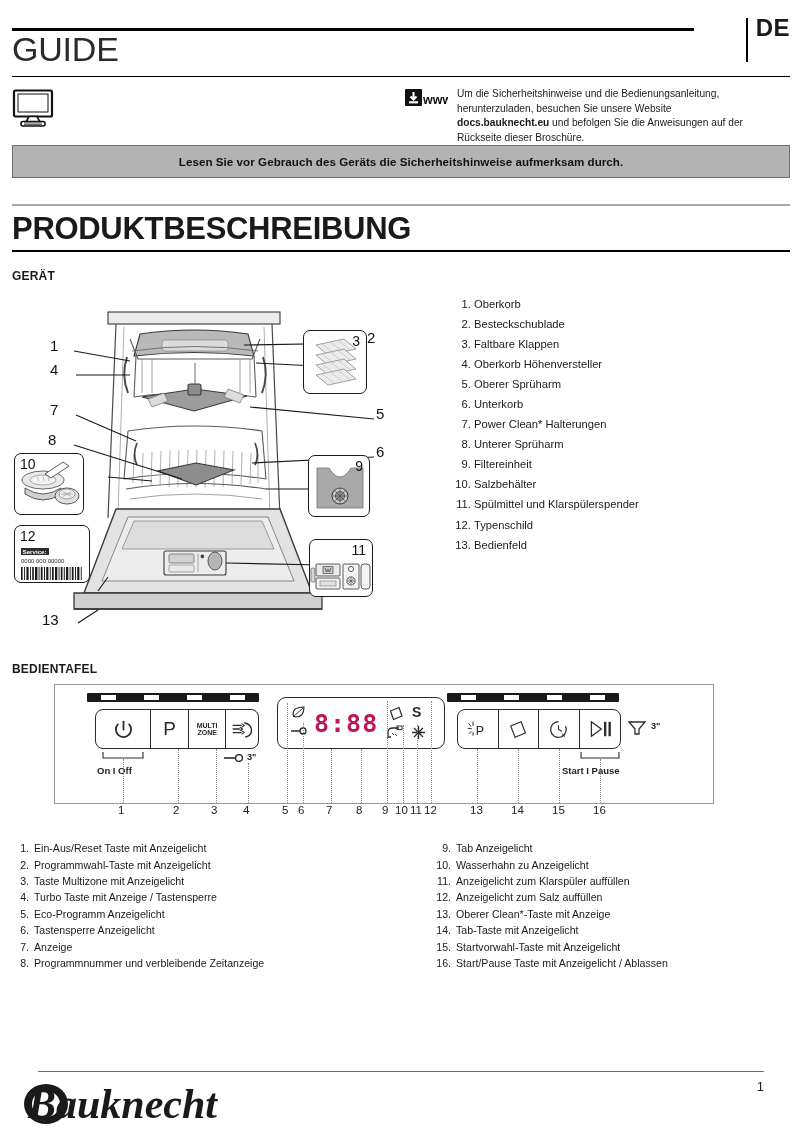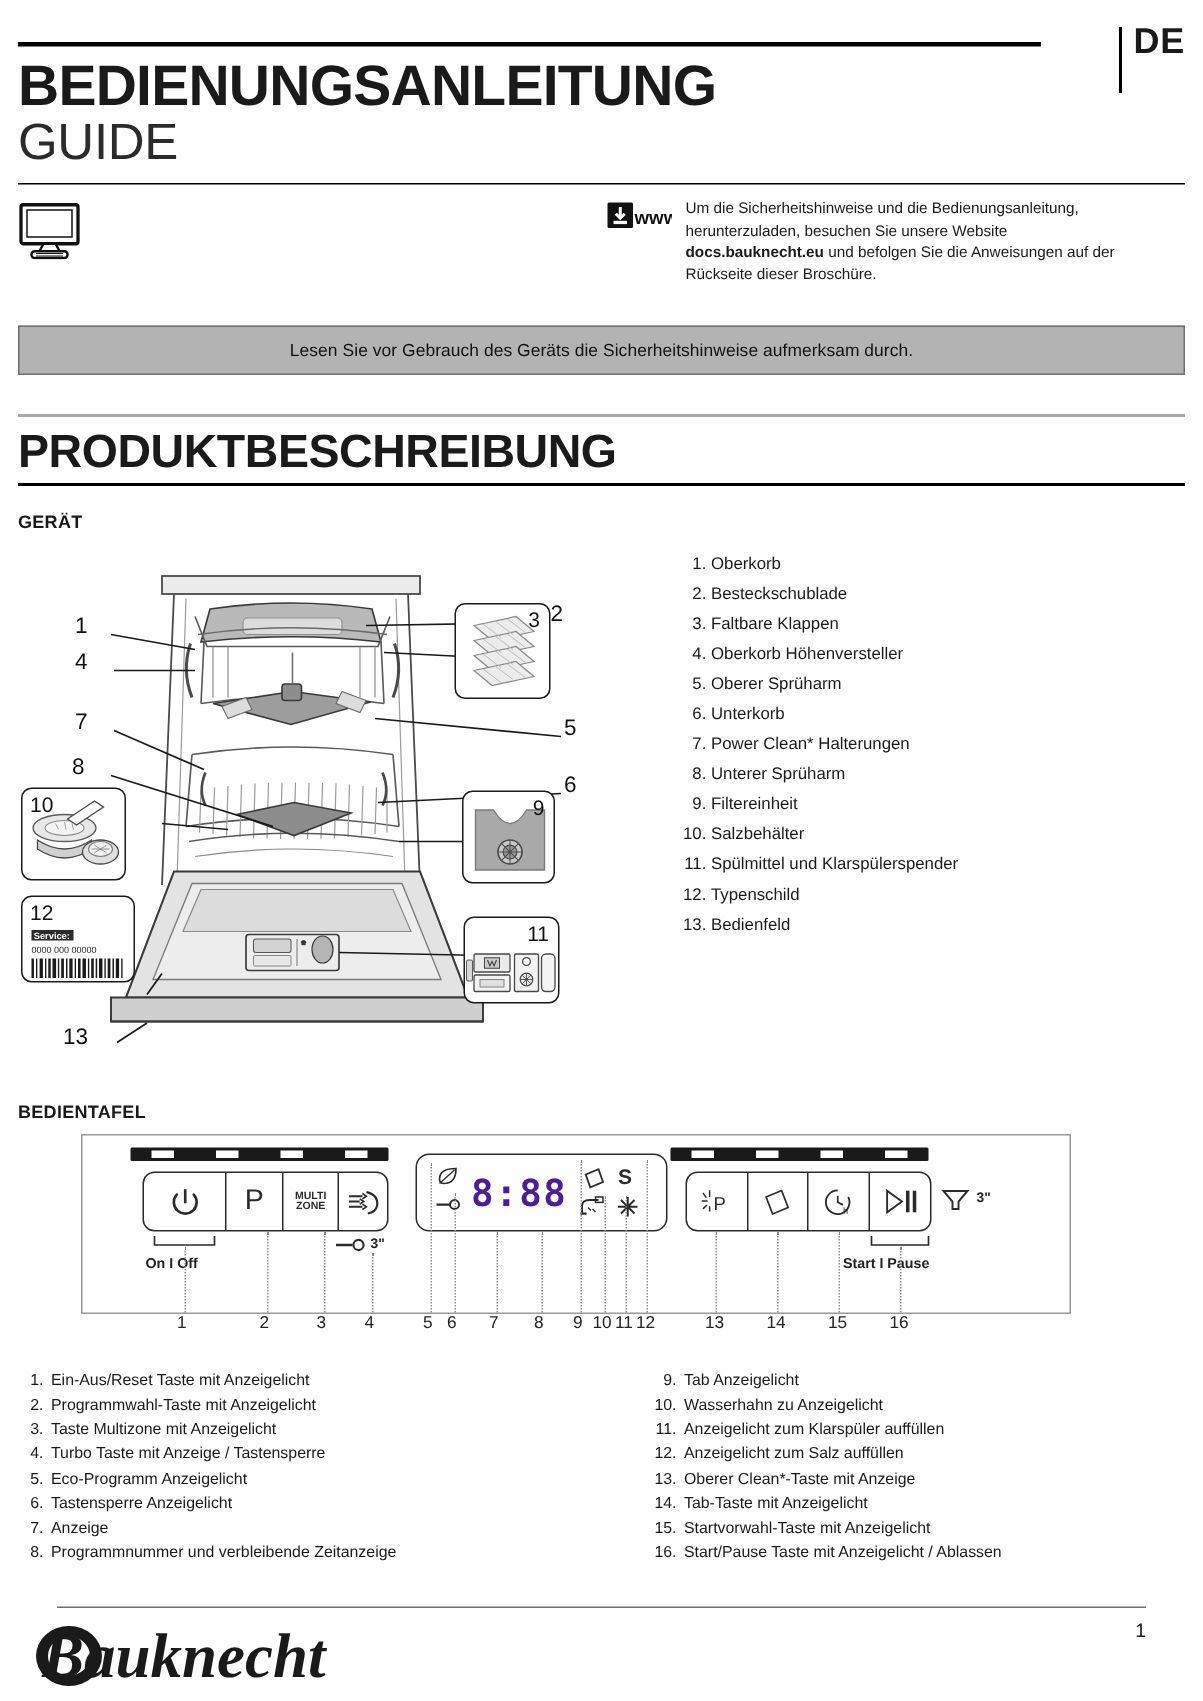--- a/index.html
+++ b/index.html
@@ -45,26 +45,26 @@
   .info-col.left { width: 374px; }
   .info-col.right { width: 362px; }
   .info-text { font-size: 10.2px; line-height: 1.42; color: #1a1a1a; }
   .info-text b { font-weight: bold; }
 
   .monitor-icon { width: 46px; flex: 0 0 46px; padding-top: 2px; }
   .dl-icon { width: 44px; flex: 0 0 44px; padding-top: 1px; }
 
   
   .safety-banner {
-    margin-top: 26px;
+    margin-top: 0;
     background: #b3b3b3;
     border: 1.5px solid #6f6f6f;
     height: 33px;
     display: flex; align-items: center; justify-content: center;
-    font-size: 11.6px; font-weight: normal; color: #111;
+    font-size: 11.6px; font-weight: bold; color: #111;
     letter-spacing: .05px;
   }
 
   
   .rule-grey { height: 1.5px; background: #a8a8a8; margin-top: 26px; }
   .section-title {
     font-size: 31px; font-weight: bold; letter-spacing: -0.3px;
     margin-top: 7px; line-height: 1.05;
   }
   .rule-black { height: 2px; background: #000; margin-top: 5px; }
@@ -112,21 +112,21 @@
     justify-content: center; position: relative;
   }
   .btnbar > .key:last-child { border-right: none; }
 
   .display-box {
     position: absolute; border: 1.5px solid #2b2b2b; border-radius: 9px;
     background: #fff;
   }
   .seg-digits {
     font-family: "DejaVu Sans Mono", monospace; font-weight: bold;
-    font-size: 25px; letter-spacing: 1px; color: #4c1d95;
+    font-size: 25px; letter-spacing: 1px; color: #be185d;
   }
 
   .dotline { position: absolute; width: 0; border-left: 1.2px dotted #8a8a8a; }
   .small-lab { position: absolute; font-size: 9.2px; color: #222; font-weight: bold; }
 
   .numrow { position: relative; height: 22px; margin-left: 42px; width: 660px; }
   .numrow span { position: absolute; font-size: 11.5px; color: #222; }
 
   
   .legend { display: flex; margin-top: 14px; font-size: 10.6px; }
@@ -143,21 +143,20 @@
 </style>
 </head>
 <body>
 
 <div class="page">
 
   <div class="top-rule-wrap">
     <div class="top-rule"></div>
     <div class="de-divider"></div>
     <div class="de-tag">DE</div>
-    <div class="title-main">BEDIENUNGSANLEITUNG</div>
     <div class="title-sub">GUIDE</div>
     <div class="rule-thin"></div>
   </div>
 
   <div class="info-row">
 
     <div class="info-col left">
       <div class="monitor-icon">
         <svg viewBox="0 0 46 38" width="46" height="38">
           <rect x="2" y="1.5" width="38" height="26" rx="1.5" fill="#fff" stroke="#111" stroke-width="2.2"></rect>

